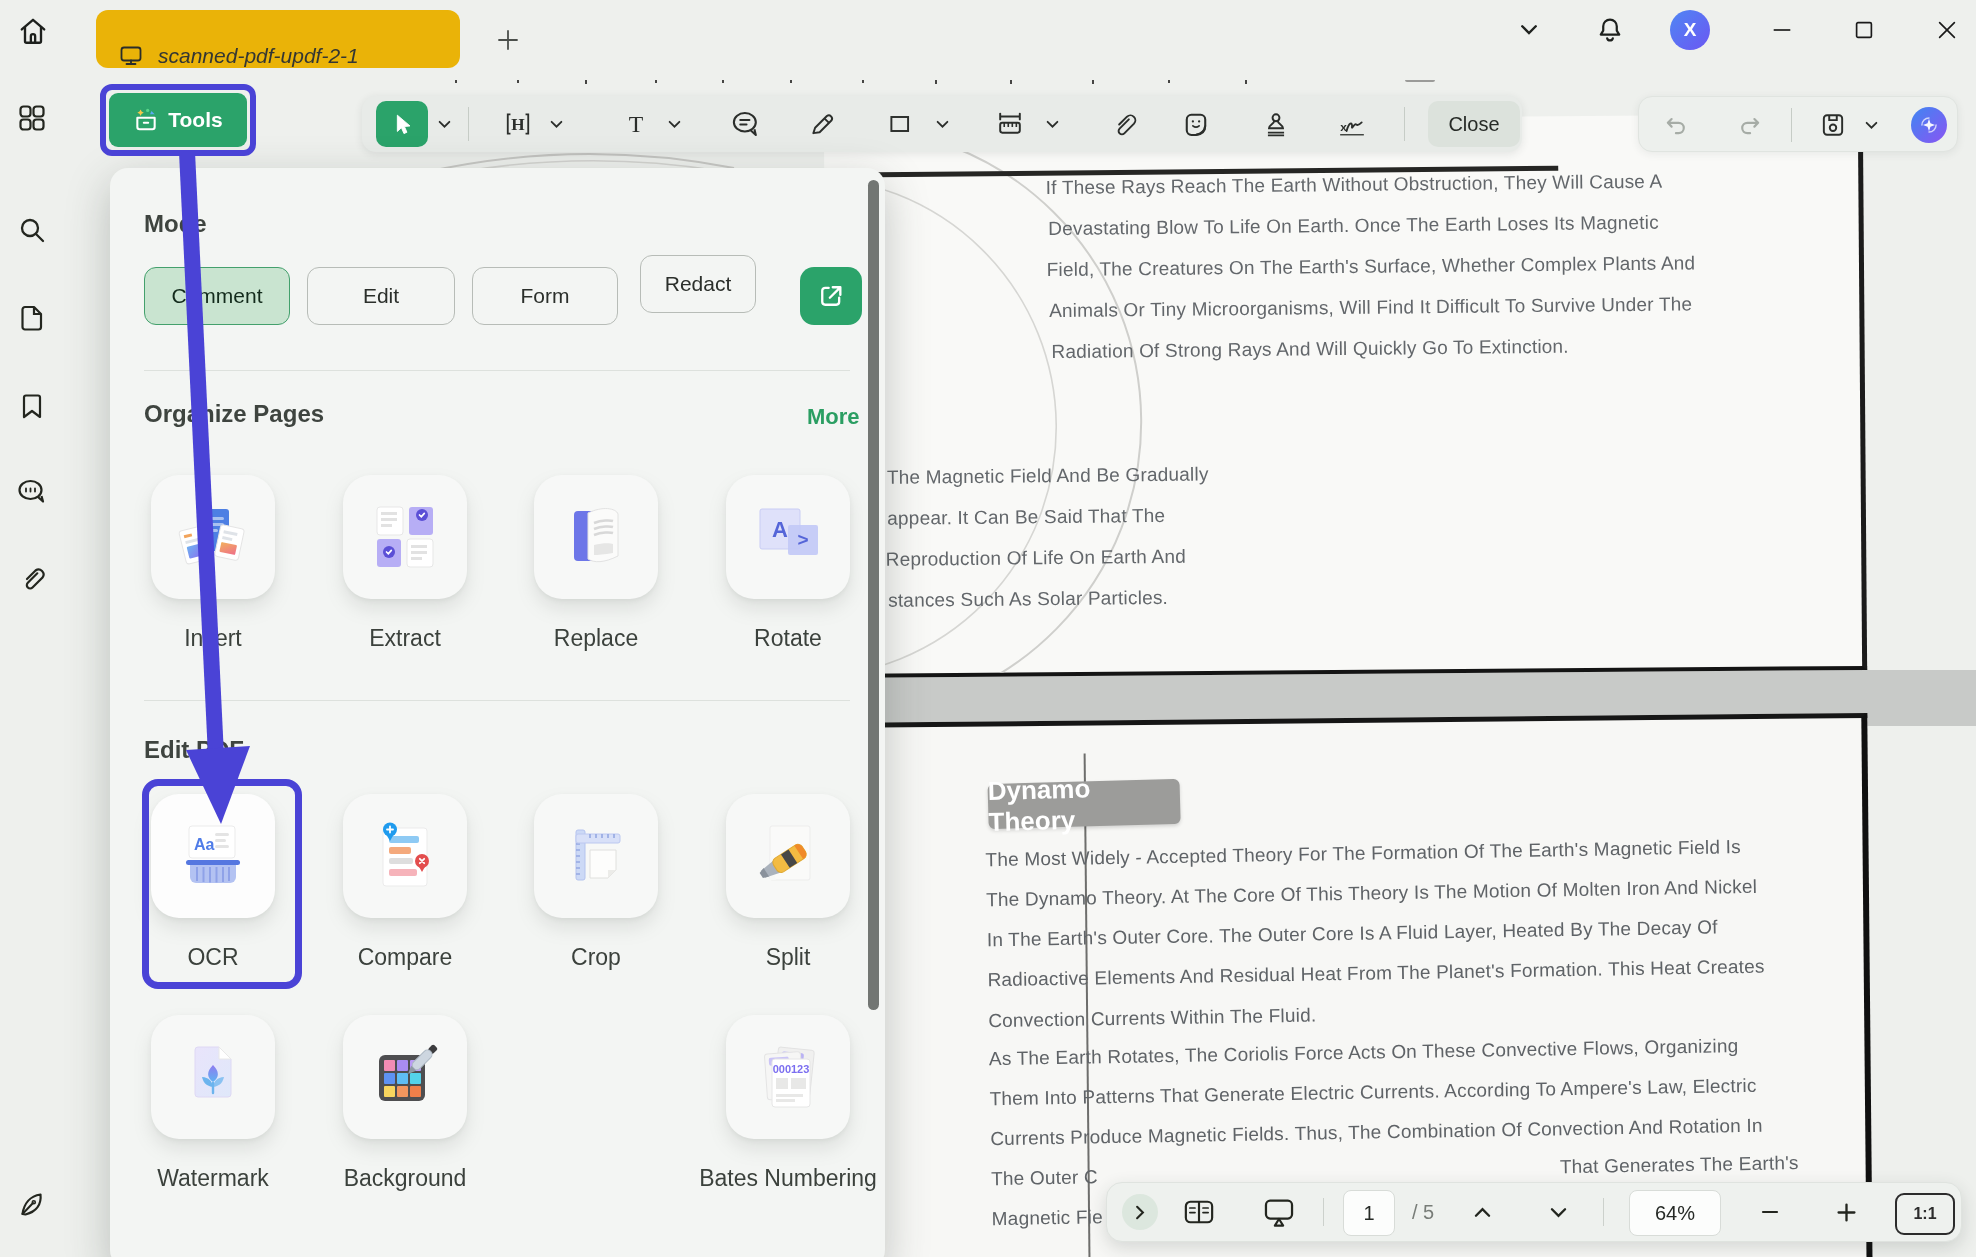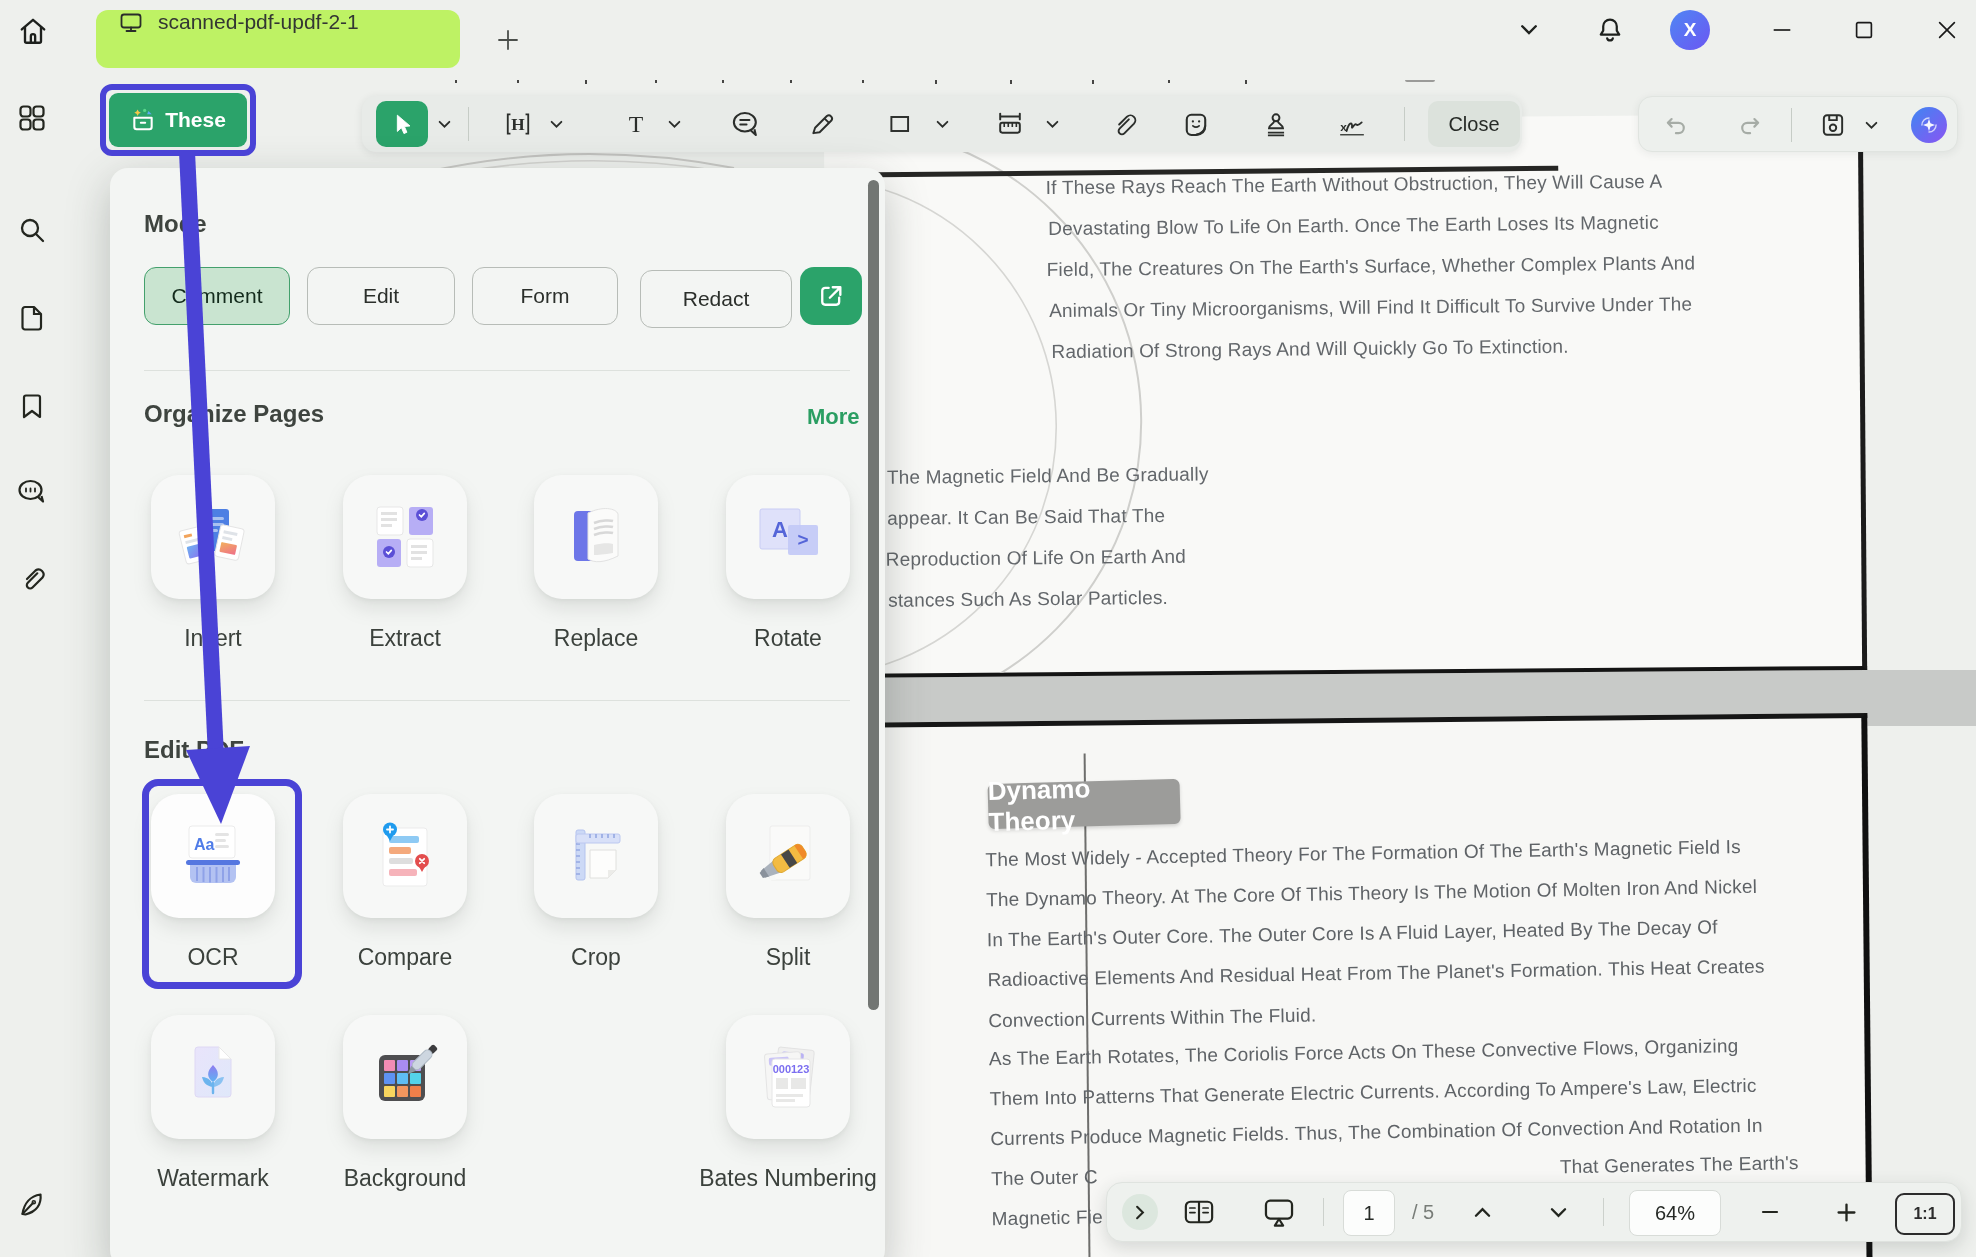--- a/index.html
+++ b/index.html
@@ -2,21 +2,21 @@
 <html><head>
 <meta charset="utf-8">
 <style>
   html,body{margin:0;padding:0;background:#9a9d9a;font-family:"Liberation Sans",sans-serif;}
   #stage{position:relative;width:1976px;height:1257px;background:#eef0ed;overflow:hidden;}
   .abs{position:absolute;}
   .ic{display:block;}
   
   .topbar{left:0;top:0;width:1976px;height:80px;background:#eef0ed;z-index:20;}
   .homebtn{left:10px;top:8px;width:46px;height:46px;display:flex;align-items:center;justify-content:center;border-radius:10px;}
-  .tab{left:96px;top:10px;width:364px;height:58px;background:#bef264;border-radius:12px;display:flex;align-items:flex-start;gap:14px;padding:0 0 0 22px;box-sizing:border-box;}
+  .tab{left:96px;top:10px;width:364px;height:58px;background:#eab308;border-radius:12px;display:flex;align-items:flex-end;gap:14px;padding:0 0 0 22px;box-sizing:border-box;font-style:italic;}
   .tabtitle{font-size:21px;color:#333633;}
   .plusbtn{left:488px;top:22px;width:40px;height:36px;display:flex;align-items:center;justify-content:center;}
   .tbr{display:flex;align-items:center;justify-content:center;}
   .avatar{left:1670px;top:10px;width:40px;height:40px;border-radius:50%;background:linear-gradient(135deg,#4f86f4,#6b57f2);color:#fff;font-size:19px;font-weight:bold;display:flex;align-items:center;justify-content:center;}
   
   .toolsbox{left:100px;top:84px;width:156px;height:72px;border:6px solid #4a43d6;border-radius:12px;box-sizing:border-box;z-index:45;background:transparent;}
   .toolsbtn{left:3px;top:3px;width:138px;height:54px;background:#2ba36a;border-radius:9px;display:flex;align-items:center;justify-content:center;gap:9px;}
   .toolslabel{color:#fff;font-size:21px;font-weight:bold;}
   .pill{left:362px;top:96px;width:1160px;height:56px;background:#e8ebe8;border-radius:14px;box-shadow:0 2px 8px rgba(40,50,45,.10);z-index:10;}
   .selbtn{left:14px;top:5px;width:52px;height:46px;background:#2ba36a;border-radius:10px;display:flex;align-items:center;justify-content:center;}
@@ -383,32 +383,32 @@
 
   <div class="abs toolsbox">
     <div class="abs toolsbtn">
       <svg class="ic" width="26" height="26" viewBox="0 0 24 24">
         <path d="M7,2.2 l1,2 2,1 -2,1 -1,2 -1,-2 -2,-1 2,-1 z" fill="#f5c84a"></path>
         <circle cx="13.5" cy="3.2" r="1.5" fill="#58d68a"></circle>
         <polygon points="17,3.6 20,6.8 15.8,6.8" fill="#5aa9f2"></polygon>
         <path d="M4,10 h16 v8.5 a2,2 0 0 1 -2,2 H6 a2,2 0 0 1 -2,-2 z" stroke="#fff" stroke-width="1.9" fill="none" stroke-linejoin="round"></path>
         <path d="M10,14.5 h4" stroke="#fff" stroke-width="1.9" stroke-linecap="round"></path>
       </svg>
-      <span class="toolslabel">These</span>
+      <span class="toolslabel">Tools</span>
     </div>
   </div>
 
   <div class="abs panel">
     <div class="abs scrollbar"></div>
 
     <div class="abs phead" style="left:34px;top:42px">Mode</div>
     <div class="abs modebtn modeon" style="left:34px;top:99px;width:146px">Comment</div>
     <div class="abs modebtn modeoff" style="left:197px;top:99px;width:148px">Edit</div>
     <div class="abs modebtn modeoff" style="left:362px;top:99px;width:146px">Form</div>
-    <div class="abs modebtn modeoff" style="left:530px;top:102px;width:152px">Redact</div>
+    <div class="abs modebtn modeoff" style="left:530px;top:87px;width:116px">Redact</div>
     <div class="abs extbtn">
       <svg class="ic" width="28" height="28" viewBox="0 0 24 24">
         <path d="M10,5 H7 a2.5,2.5 0 0 0 -2.5,2.5 V17 A2.5,2.5 0 0 0 7,19.5 h9.5 A2.5,2.5 0 0 0 19,17 v-3.5" stroke="#fff" stroke-width="2" fill="none" stroke-linecap="round"></path>
         <path d="M13.5,4.5 H20 V11 M19.5,5 L11,13.5" stroke="#fff" stroke-width="2" fill="none" stroke-linecap="round" stroke-linejoin="round"></path>
       </svg>
     </div>
 
     <div class="abs hdiv" style="top:202px"></div>
 
     <div class="abs phead" style="left:34px;top:232px">Organize Pages</div>

